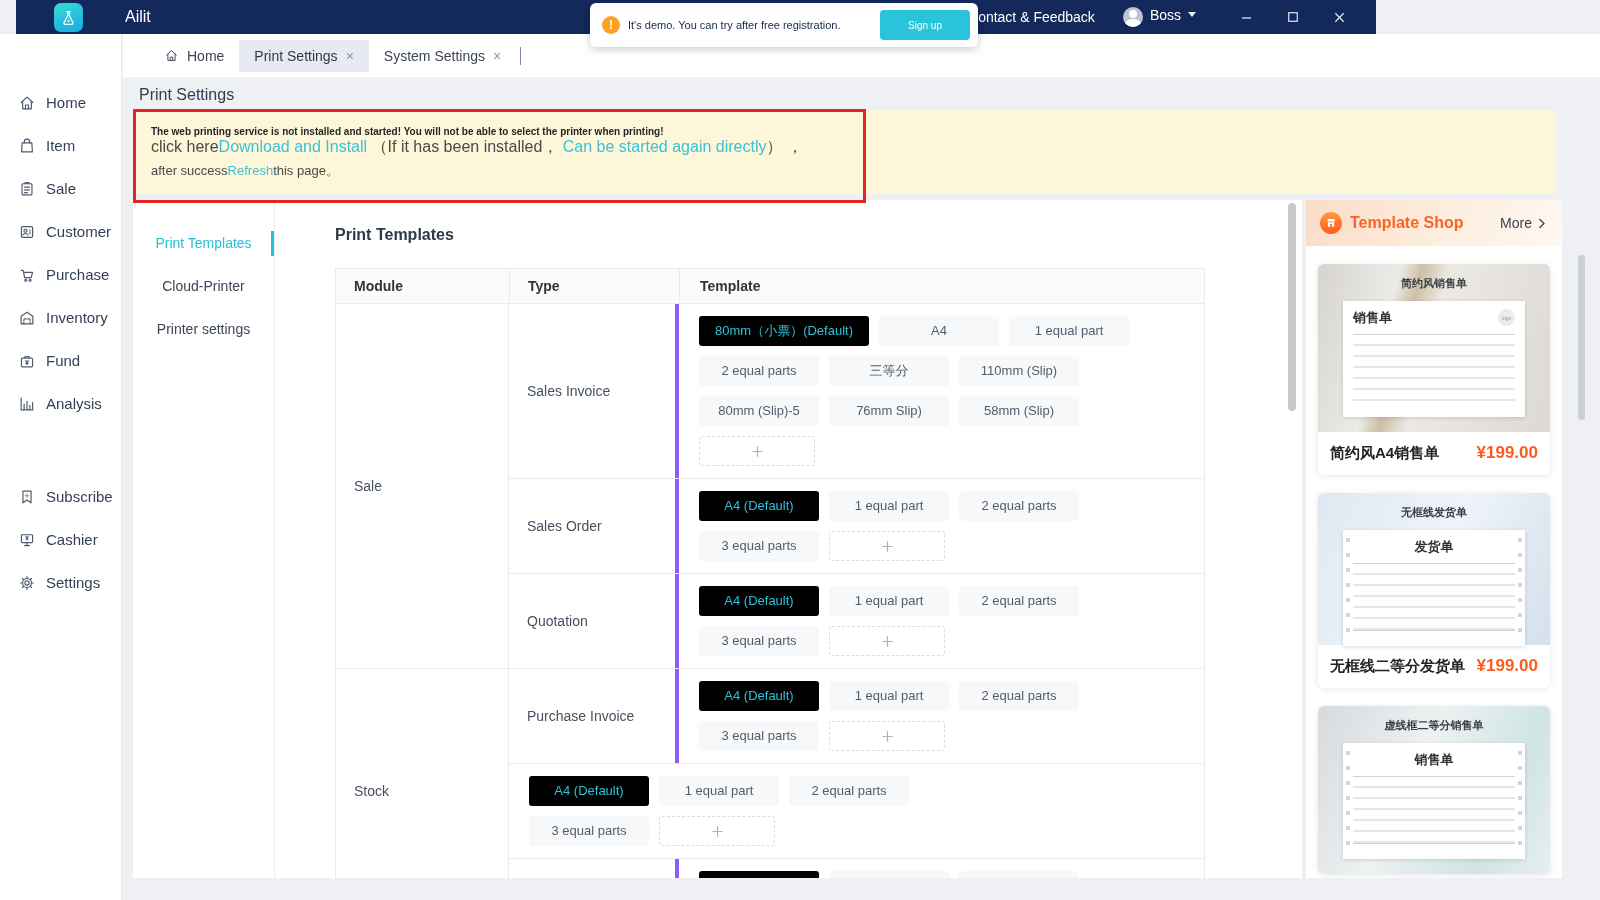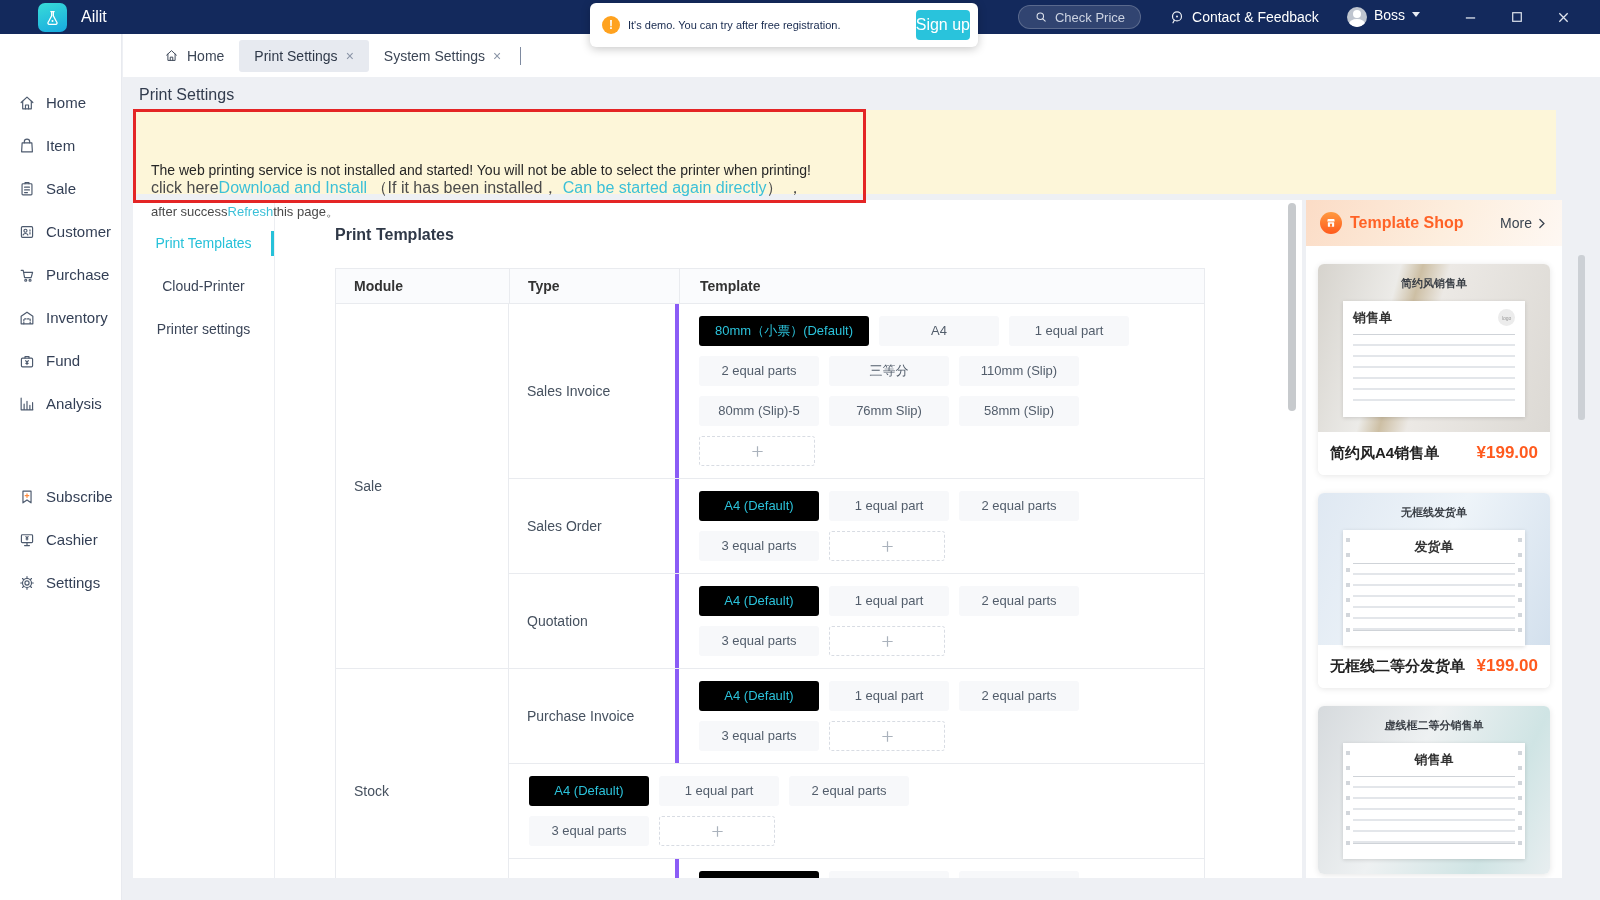--- a/index.html
+++ b/index.html
@@ -2,64 +2,64 @@
 <html><head>
 <meta charset="utf-8">
 <style>
   html,body{margin:0;padding:0;}
   body{
     width:1600px;height:900px;position:relative;overflow:hidden;
     background:#eef0f4;font-family:"Liberation Sans",sans-serif;
     -webkit-font-smoothing:antialiased;
   }
   
-  .topbar{position:absolute;left:0;top:0;width:1600px;height:34px;background:#13295c;
-    display:flex;align-items:center;color:#fff;z-index:6;}
+  .topbar{position:absolute;left:16px;top:0;width:1360px;height:34px;background:#13295c;
+    display:flex;align-items:center;color:#fff;z-index:6;gap:28px;}
   .logo{margin-left:38px;width:29px;height:29px;border-radius:7px;margin-top:1px;
     background:linear-gradient(160deg,#38dcd8,#17a9e0);display:flex;align-items:center;justify-content:center;}
   .brand{margin-left:14px;font-size:16px;color:#fff;}
   .tb-right{margin-left:auto;display:flex;align-items:center;gap:28px;margin-right:30px;}
   .pill{height:22px;padding:0 15px;border-radius:12px;background:rgba(255,255,255,.13);
     border:1px solid rgba(255,255,255,.20);display:flex;align-items:center;gap:7px;
     font-size:13px;color:#ccd3e2;cursor:pointer;}
   .tb-item{display:flex;align-items:flex-start;gap:7px;font-size:14px;color:#ffffff;cursor:pointer;}
   .avatar{width:20px;height:20px;border-radius:50%;background:#bfc5cf;overflow:hidden;position:relative;}
   .avatar i{position:absolute;left:6px;top:3px;width:8px;height:8px;border-radius:50%;background:#fff;}
   .avatar u{position:absolute;left:2px;top:12px;width:16px;height:10px;border-radius:50% 50% 0 0;background:#fff;}
   .caret{width:0;height:0;border:4px solid transparent;border-top:5px solid #e8ecf4;margin-top:5px;}
   .win{display:flex;gap:34px;margin-left:16px;align-items:center;}
   .win svg{cursor:pointer;}
   
   .demo{position:absolute;left:590px;top:3px;width:388px;height:44px;background:#fff;border-radius:6px;
     box-shadow:0 2px 10px rgba(0,0,0,.22);display:flex;align-items:center;z-index:10;padding:0 8px 0 12px;box-sizing:border-box;}
   .demo .warn{width:18px;height:18px;border-radius:50%;background:#ffa21f;color:#fff;font-size:12px;font-weight:bold;
     display:flex;align-items:center;justify-content:center;flex:none;}
   .demo .dtext{font-size:11px;color:#17294e;margin:0 10px 0 8px;flex:1;}
-  .signup{background:#29c3dc;color:#fff;font-size:16px;border:none;border-radius:4px;height:30px;padding:0 0;cursor:pointer;}
+  .signup{background:#29c3dc;color:#fff;font-size:10px;border:none;border-radius:4px;height:30px;padding:0 28px;cursor:pointer;}
   
   .tabrow{position:absolute;left:123px;top:34px;width:1477px;height:43px;background:#fff;
     display:flex;align-items:center;padding-left:26px;box-sizing:border-box;}
   .tab{height:32px;display:flex;align-items:center;gap:8px;padding:0 15px;font-size:14px;color:#3c4656;
     border-radius:3px;cursor:pointer;}
   .tab.active{background:#e7eaf0;color:#2f3949;}
   .tab-icon svg{display:block;}
   .tab-x{color:#8a94a6;font-size:14px;line-height:1;}
   .tcursor{width:1px;height:18px;background:#7e8aa0;margin-left:4px;}
   .page-title{position:absolute;left:139px;top:86px;font-size:16px;color:#323c4e;}
   
   .sidebar{position:absolute;left:0;top:34px;width:122px;height:866px;background:#fff;
     border-right:1px solid #e8eaef;box-sizing:border-box;padding-top:47px;}
   .side-item{display:flex;align-items:center;gap:10px;margin-left:18px;height:43px;
     font-size:15px;color:#333f55;cursor:pointer;}
   .side-item.gapped{margin-top:50px;}
   .side-item .s-ic{color:#4d5a6e;display:flex;}
   
   .notice{position:absolute;left:133px;top:110px;width:1423px;height:84px;background:#fdf6d9;
     box-sizing:border-box;padding:16px 0 0 18px;z-index:1;}
-  .n1{font-size:14px;font-weight:normal;color:#262626;margin-top:36px;}
+  .n1{font-size:10px;font-weight:bold;color:#262626;}
   .n2{margin-top:0;font-size:16px;color:#4a4a4a;}
   .n3{margin-top:4px;font-size:13px;color:#4a4a4a;}
   .n-link{color:#3cc0d8;cursor:pointer;}
   .redbox{position:absolute;left:133px;top:109px;width:727px;height:88px;border:3px solid #e42525;z-index:4;pointer-events:none;}
   
   .main-card{position:absolute;left:133px;top:200px;width:1169px;height:678px;background:#fff;
     display:flex;overflow:hidden;}
   .subnav{width:142px;border-right:1px solid #eceef2;box-sizing:border-box;padding-top:22px;flex:none;}
   .subnav-item{position:relative;height:43px;line-height:43px;text-align:center;font-size:14px;color:#3b4558;cursor:pointer;}
   .subnav-item.active{color:#26c1d9;}

